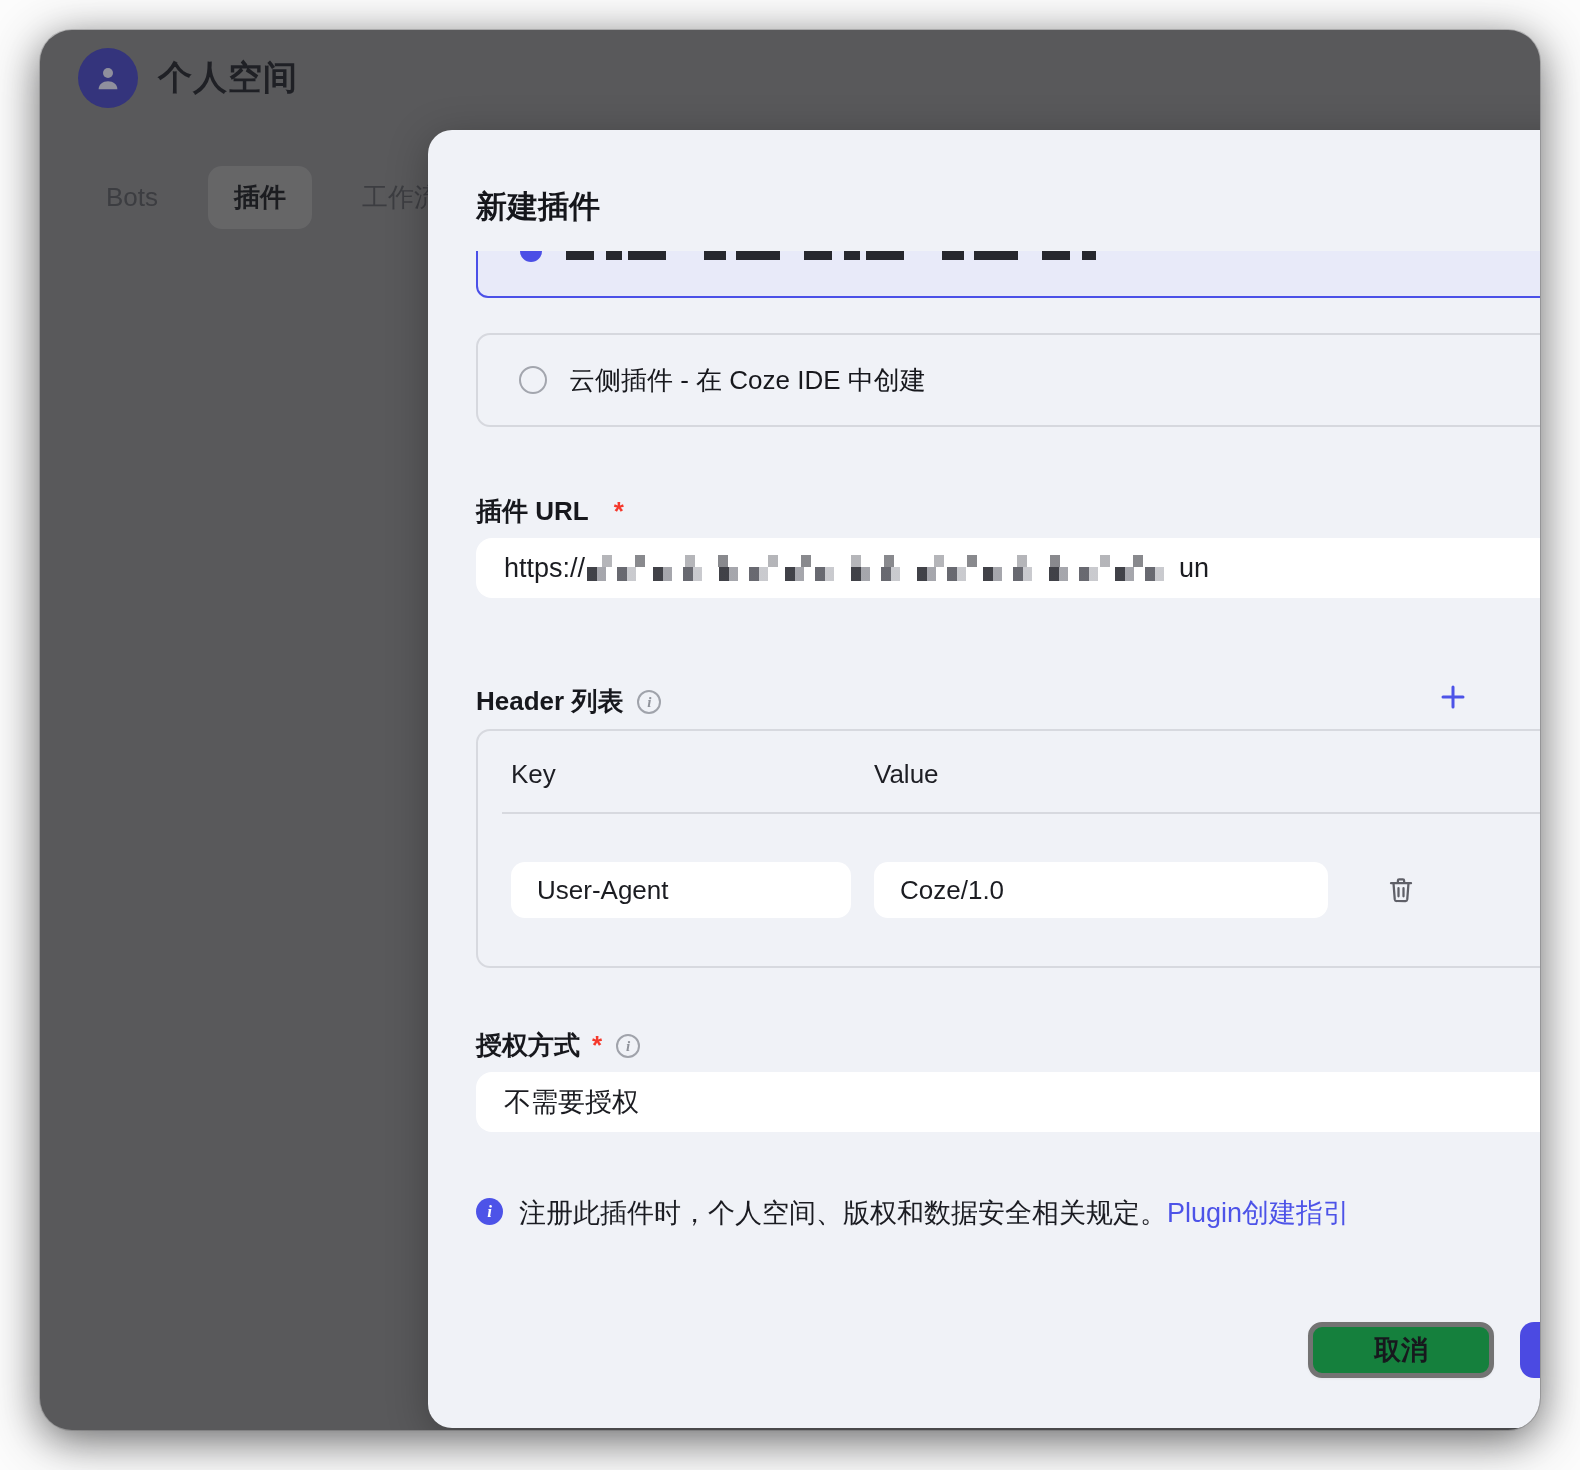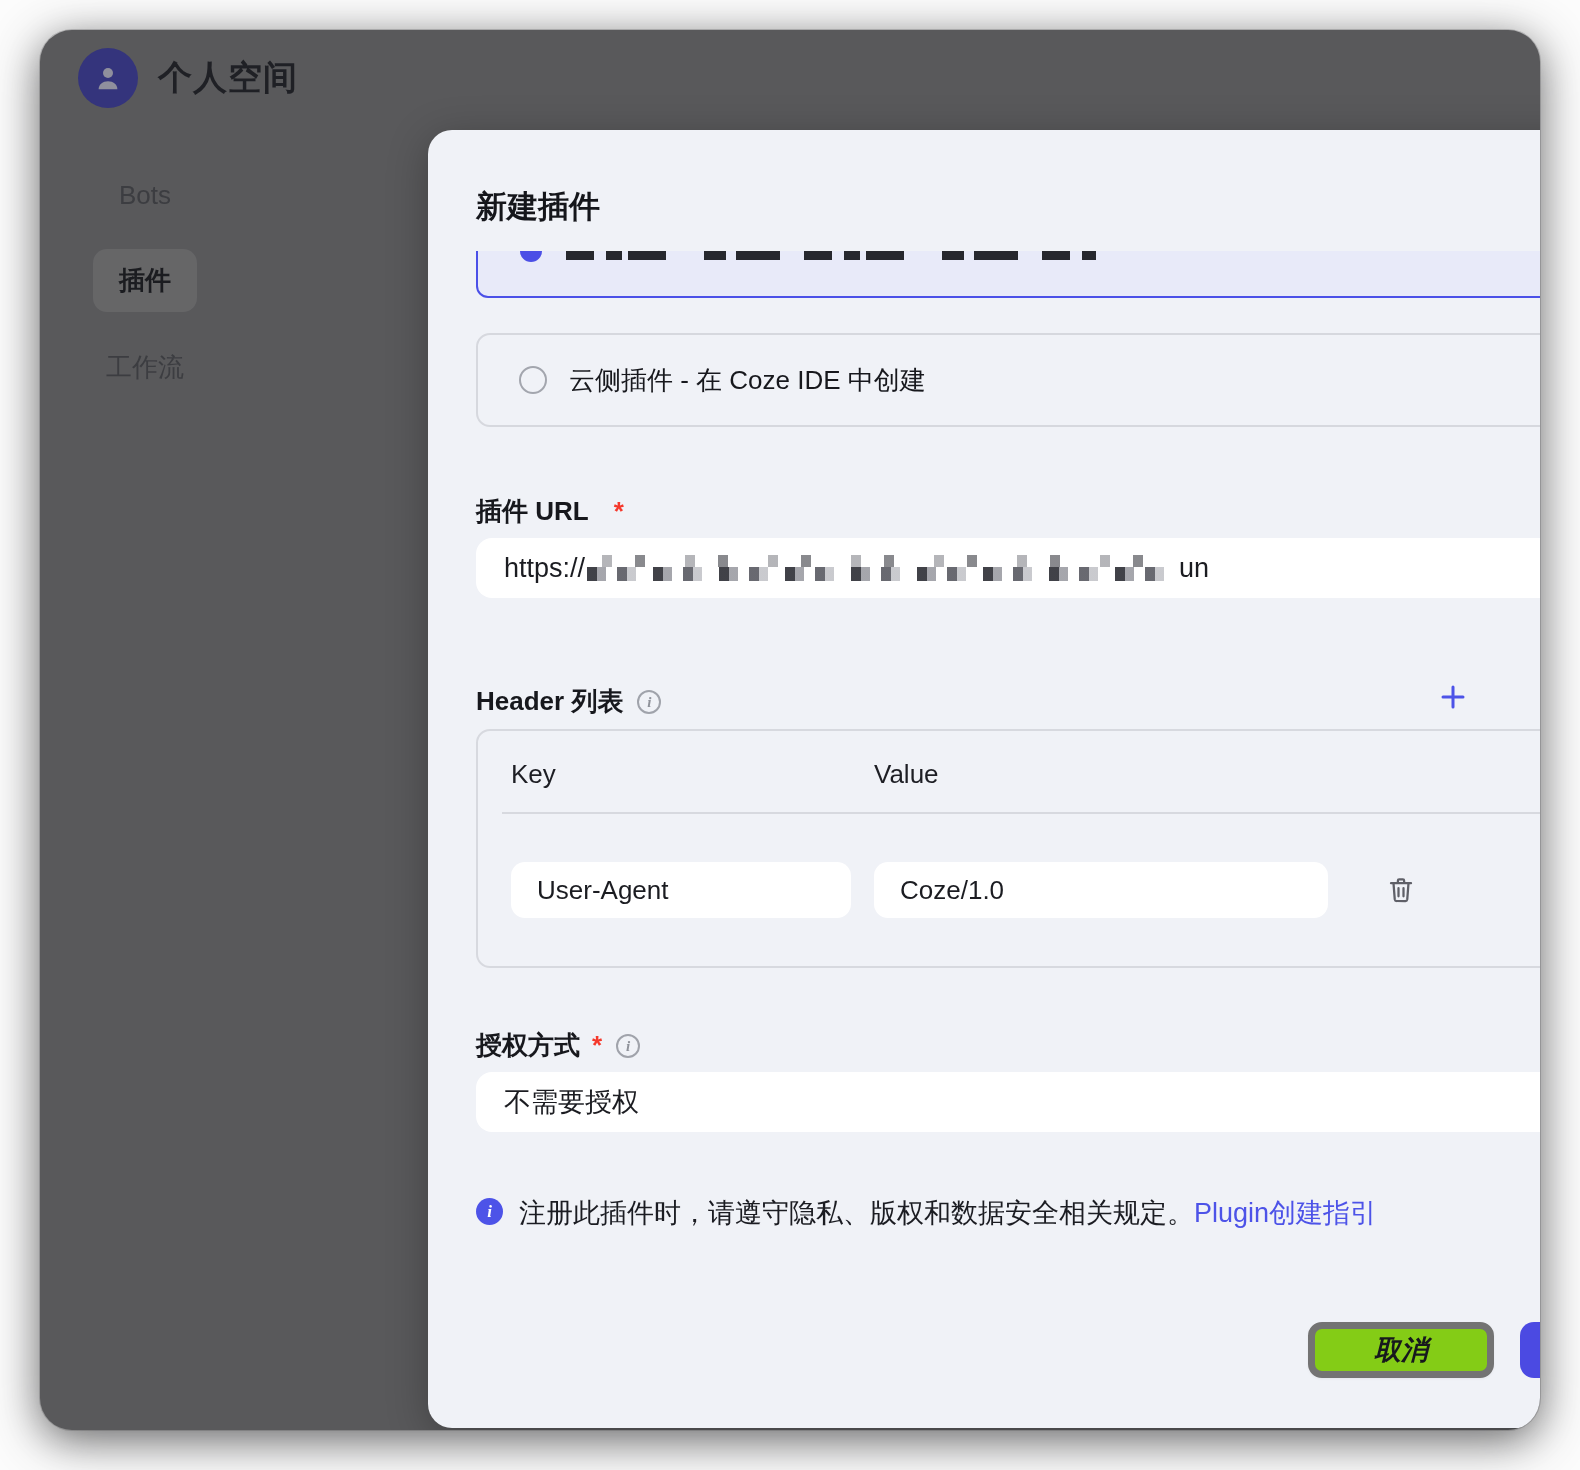--- a/index.html
+++ b/index.html
@@ -13,21 +13,21 @@
   }
 
   
   .backdrop-header { position:absolute; left:38px; top:18px; display:flex; align-items:center; gap:20px; }
   .avatar {
     width:60px; height:60px; border-radius:50%; background:#34347c;
     display:flex; align-items:center; justify-content:center;
   }
   .workspace-title { font-size:34px; font-weight:600; color:#1f2025; letter-spacing:1px; }
 
-  .tabs { position:absolute; left:40px; top:136px; display:flex; align-items:center; gap:24px;flex-direction:column; }
+  .tabs { position:absolute; left:40px; top:136px; display:flex; align-items:center; gap:24px; }
   .tab { font-size:26px; color:#3c3d41; padding:14px 26px; border-radius:14px; white-space:nowrap; }
   .tab.active { background:rgba(255,255,255,.08); color:#1b1c20; font-weight:600; }
 
   
   .modal {
     position:absolute; left:388px; top:100px; width:1324px; height:1298px;
     background:#f0f2f7; border-radius:24px;
     box-shadow:0 8px 40px rgba(0,0,0,.28);
   }
   .modal-header { position:absolute; left:48px; right:48px; top:56px; display:flex; justify-content:space-between; align-items:center; }
@@ -118,21 +118,21 @@
     width:27px; height:27px; border-radius:50%; background:#4d53e8; color:#fff; flex:none; margin-top:2px;
     font-size:17px; line-height:27px; text-align:center;
     font-family:"Liberation Serif","DejaVu Serif",serif; font-style:italic; font-weight:700;
   }
   .note-text { font-size:27px; color:#1b1c22; line-height:34px; }
   .note-link { color:#4d53e8; cursor:pointer; }
 
   
   .footer { position:absolute; right:41px; top:1192px; display:flex; gap:26px; }
   .btn { height:56px; border-radius:14px; font-size:27px; font-weight:600; display:flex; align-items:center; justify-content:center; cursor:pointer; }
-  .btn-cancel { width:186px; background:#84cc16; color:#17181d; border:7px solid #737373; box-shadow:0 1px 3px rgba(0,0,0,.05);font-style:italic; }
+  .btn-cancel { width:186px; background:#15803d; color:#17181d; border:5px solid #737373; box-shadow:0 1px 3px rgba(0,0,0,.05); }
   .btn-confirm { width:191px; background:#4b4ae2; color:#fff; }
 </style>
 </head>
 <body>
 
 <div class="window">
 
   <div class="backdrop-header">
     <div class="avatar">
       <svg width="30" height="30" viewBox="0 0 24 24">
@@ -217,21 +217,21 @@
     <div class="text-input" style="top:942px;">
       <span>不需要授权</span>
       <svg class="select-chevron" width="30" height="30" viewBox="0 0 24 24">
         <path d="M6 9 L12 15.5 L18 9" stroke="#17181d" stroke-width="2.6" stroke-linecap="round" stroke-linejoin="round" fill="none"></path>
       </svg>
     </div>
 
     <div class="note">
       <span class="note-icon">i</span>
       <span class="note-text">
-        <span>注册此插件时，请遵守隐私、版权和数据安全相关规定。</span><span class="note-link">Plugin创建指引</span>
+        <span>注册此插件时，个人空间、版权和数据安全相关规定。</span><span class="note-link">Plugin创建指引</span>
       </span>
     </div>
 
     <div class="footer">
       <div class="btn btn-cancel">取消</div>
       <div class="btn btn-confirm">确认</div>
     </div>
 
   </div>
 </div>

